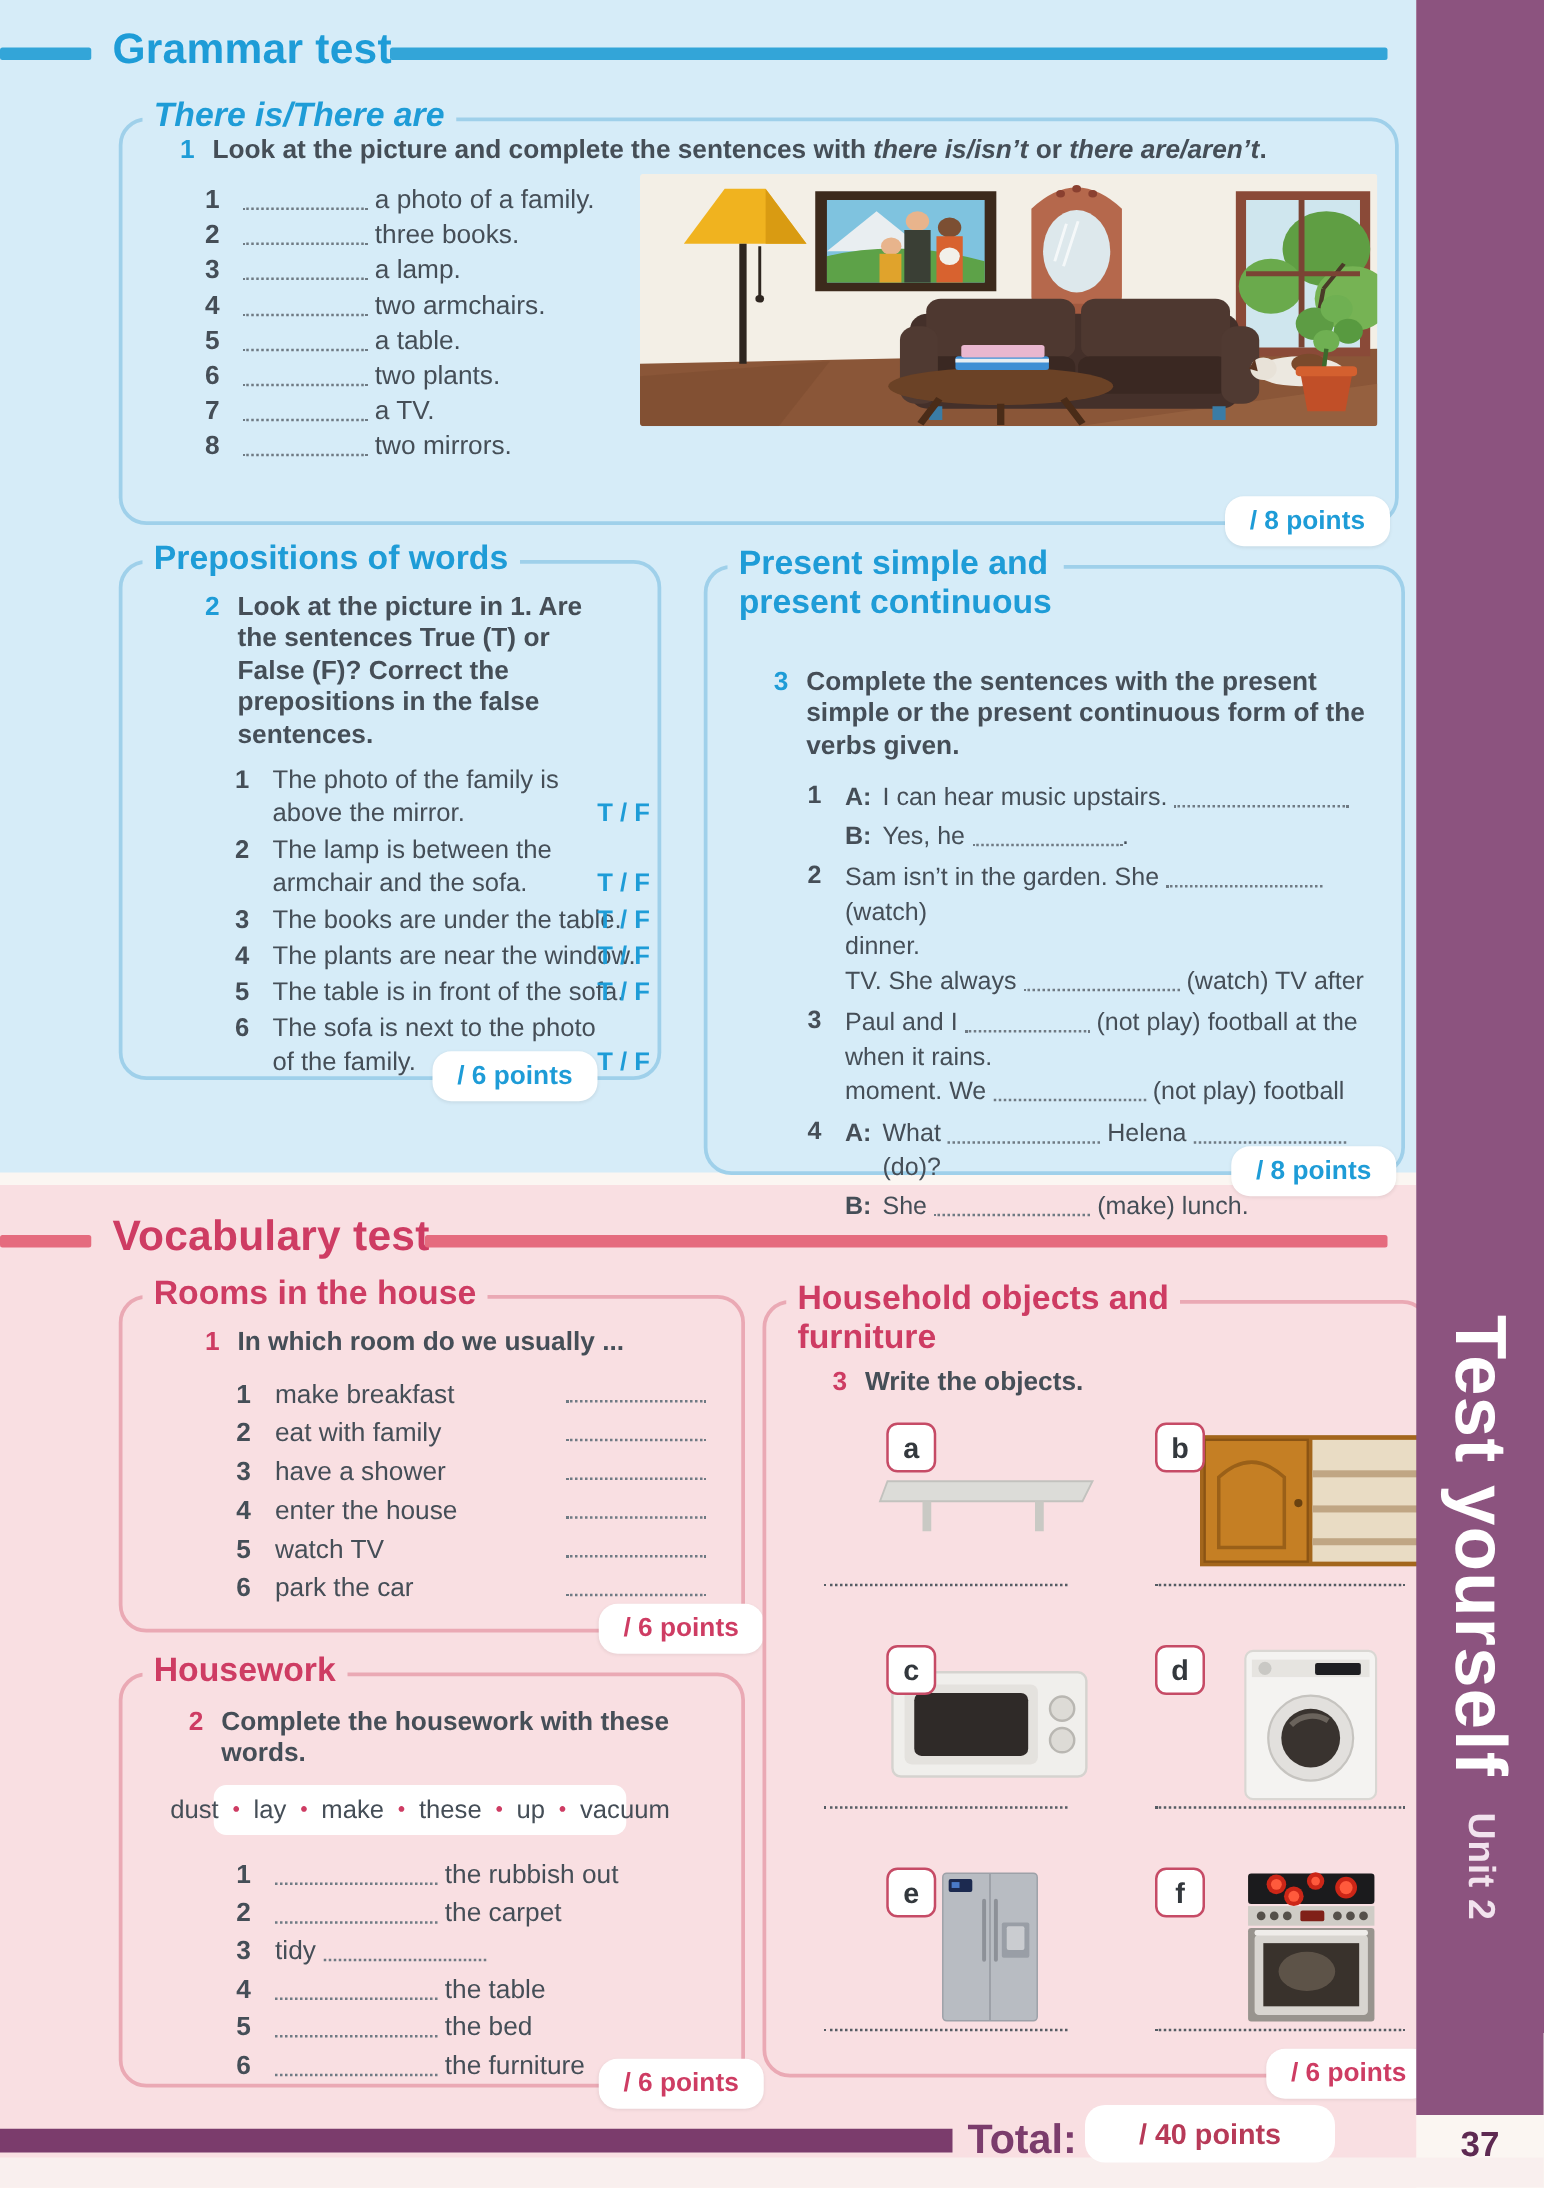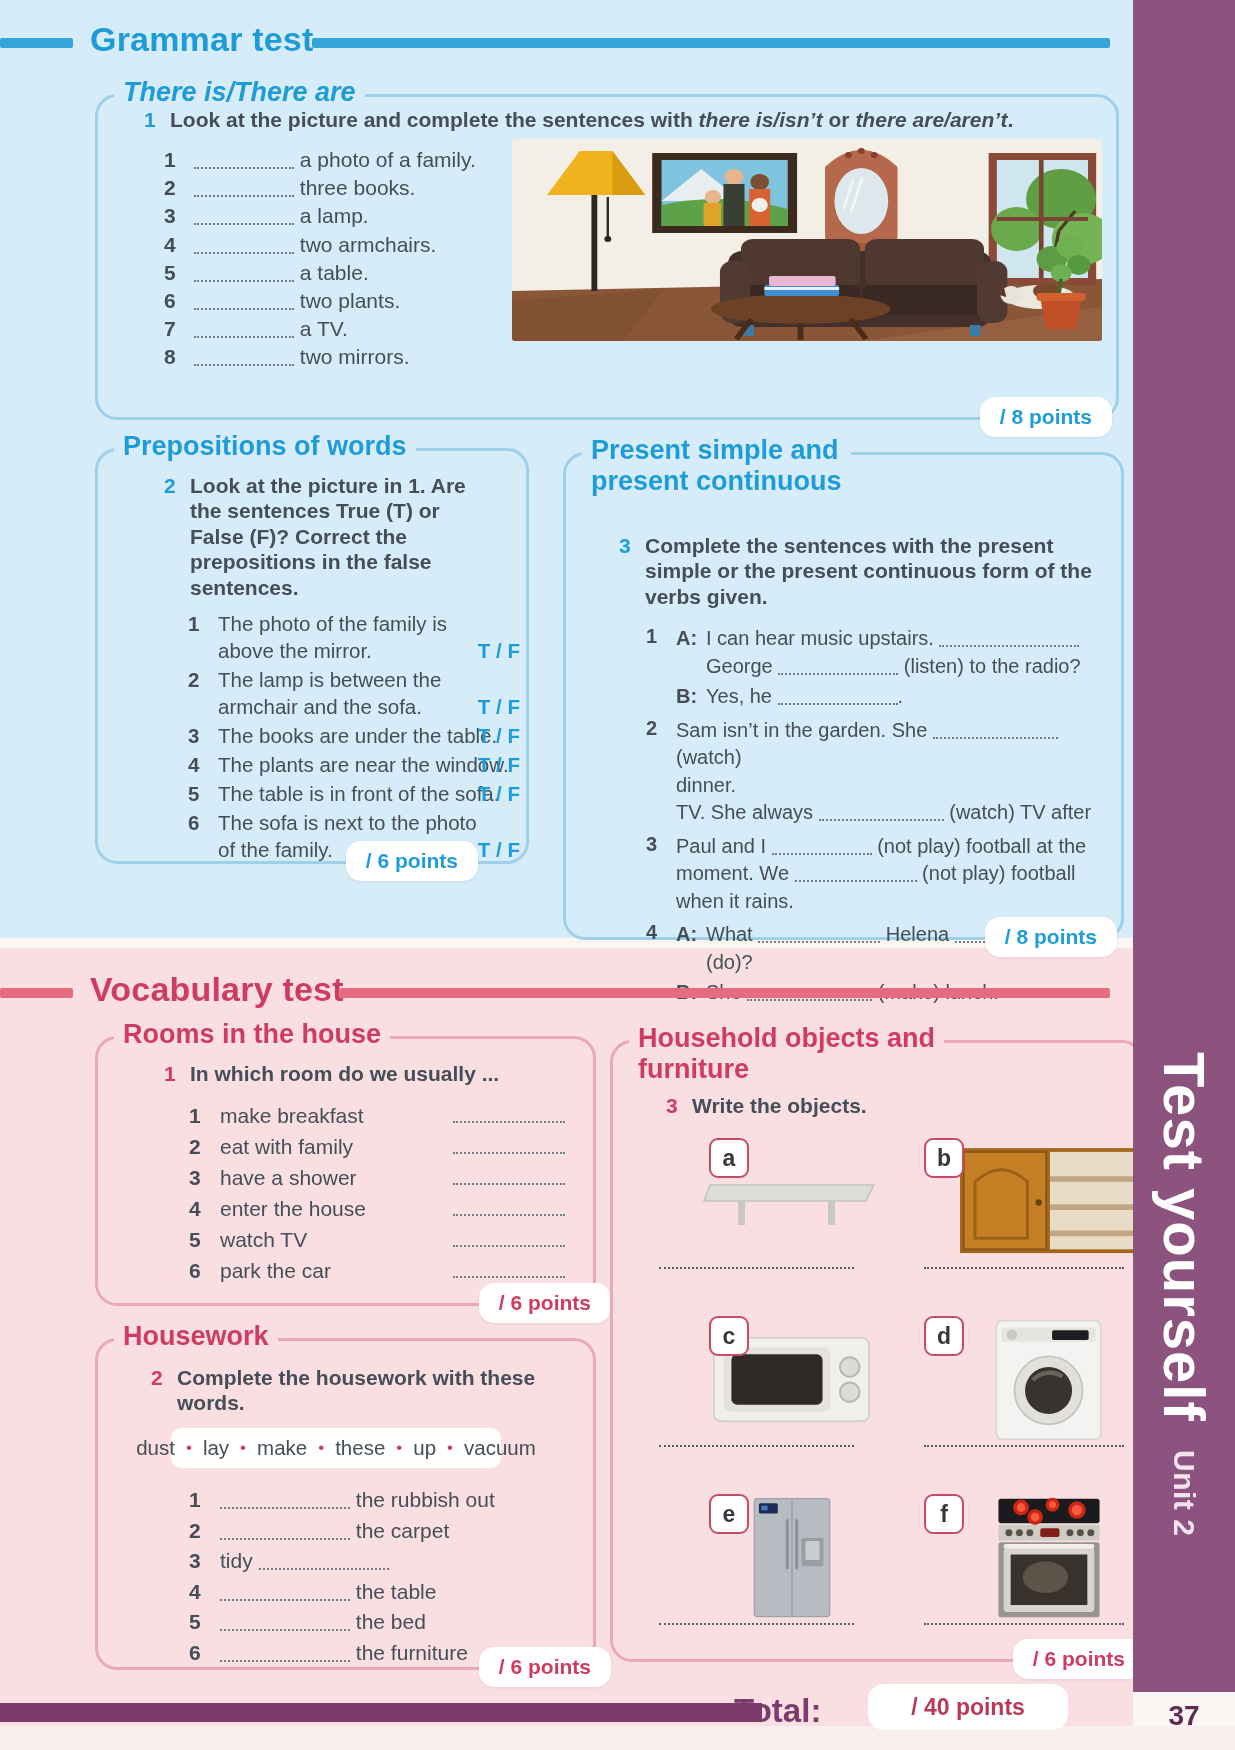--- a/index.html
+++ b/index.html
@@ -80,21 +80,21 @@
   .c1 .oimg{padding-left:34px;} .c2 .oimg{padding-left:52px;}
   .obadge{position:absolute;top:0;z-index:2;width:36px;height:36px;background:#fff;border:2.5px solid #c64b66;
           border-radius:9px;display:flex;align-items:center;justify-content:center;
           font-weight:bold;font-size:23px;color:#33383d;}
   .c1 .obadge{left:50px;} .c2 .obadge{left:17px;}
   .ansline{position:absolute;top:129px;height:0;border-top:2px dotted #555c63;}
   .c1 .ansline{left:0;width:195px;} .c2 .ansline{left:17px;width:200px;}
 
   
   .total-bar{left:0;top:1703px;width:762px;height:19px;background:var(--purpleDark);}
-  .total-label{left:734px;top:1692px;font-size:33px;font-weight:bold;color:var(--purpleDark);}
+  .total-label{left:774px;top:1692px;font-size:33px;font-weight:bold;color:var(--purpleDark);}
   .total-badge{left:868px;top:1684px;width:200px;height:46px;background:#fff;border-radius:16px;
                display:flex;align-items:center;justify-content:center;font-weight:bold;font-size:23px;color:var(--badgeRed);}
 
   
   .sidebar{left:1133px;top:0;width:102px;height:1692px;background:var(--purple);display:flex;flex-direction:column;align-items:center;}
   .vtext{writing-mode:vertical-rl;margin-top:1052px;color:#fff;font-weight:bold;font-size:58px;line-height:102px;letter-spacing:1px;}
   .vunit{font-size:30px;font-weight:600;color:#f2e3ee;margin-top:28px;letter-spacing:.5px;}
   .pagenum{left:1133px;top:1700px;width:102px;text-align:center;font-weight:bold;font-size:28px;color:#5e2a52;}
   em{font-style:italic;}
 </style>
@@ -306,41 +306,40 @@
     <span>Complete the sentences with the present simple or the present continuous form of the verbs given.</span>
   </div>
   <div id="ex3items">
       <div class="gitem">
         <span class="inum">1</span>
         <div class="gbody">
           <div class="labline">
             <span class="lab">A:</span>
             <span>I can hear music upstairs. <span class="bl" style="width: 140px;"></span></span>
           </div>
-          <div class="cont">George <span class="bl" style="width: 120px;"></span> (listen) to the radio?</div>
           <div class="labline gap">
             <span class="lab">B:</span>
             <span>Yes, he <span class="bl" style="width: 120px;"></span>.</span>
           </div>
         </div>
       </div>
       <div class="gitem">
         <span class="inum">2</span>
         <div class="gbody">
           <div>Sam isn’t in the garden. She <span class="bl" style="width: 125px;"></span> (watch)</div>
           <div>dinner.</div>
           <div>TV. She always <span class="bl" style="width: 125px;"></span> (watch) TV after</div>
         </div>
       </div>
       <div class="gitem">
         <span class="inum">3</span>
         <div class="gbody">
           <div>Paul and I <span class="bl" style="width: 100px;"></span> (not play) football at the</div>
+          <div>when it rains.</div>
           <div>moment. We <span class="bl" style="width: 122px;"></span> (not play) football</div>
-          <div>when it rains.</div>
         </div>
       </div>
       <div class="gitem">
         <span class="inum">4</span>
         <div class="gbody">
           <div class="labline">
             <span class="lab">A:</span>
             <span>What <span class="bl" style="width: 122px;"></span> Helena <span class="bl" style="width: 122px;"></span> (do)?</span>
           </div>
           <div class="labline gap">

